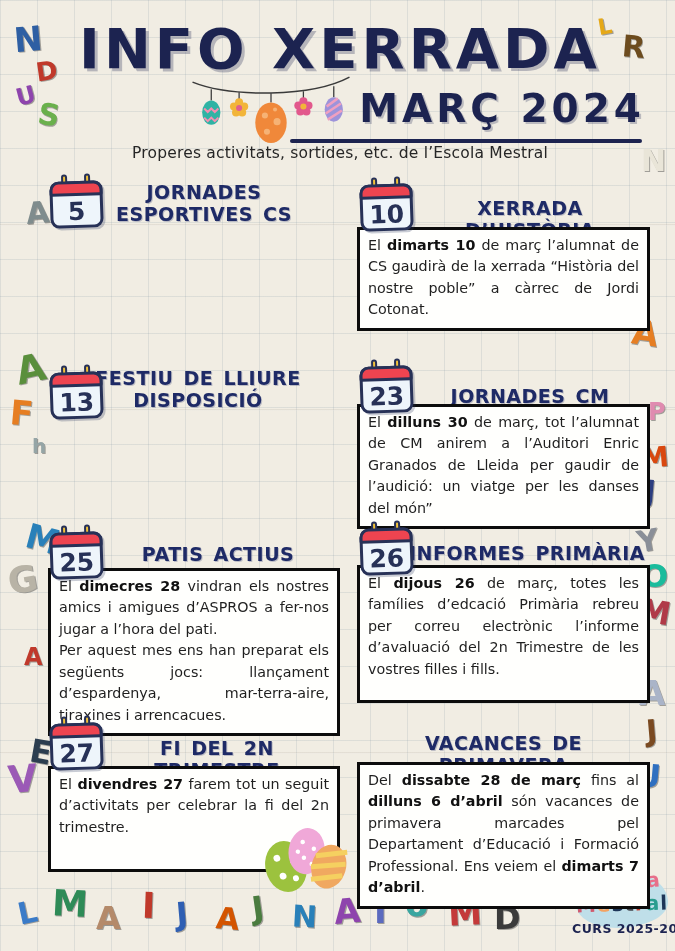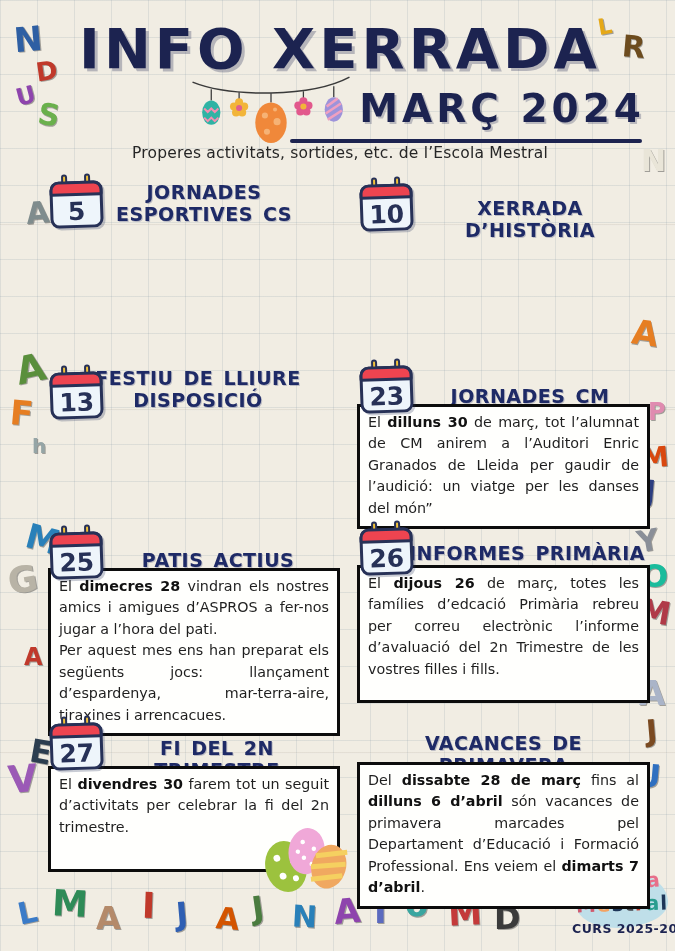--- a/index.html
+++ b/index.html
@@ -66,21 +66,21 @@
   .b5 .cal{left:2px;top:4px} .b6 .cal{left:3px;top:2px}
   .b7 .cal{left:2px;top:3px}
 
   .ev-title { position:absolute; text-align:center; color:#1e2a66;
     font-size:19px; font-weight:900; letter-spacing:0.5px; word-spacing:3px;
     line-height:1.15; text-shadow:1px 1px 0 rgba(30,42,102,0.25); }
   .b1 .ev-title{left:56px;top:4px;width:200px}
   .b2 .ev-title{left:56px;top:16px;width:234px}
   .b3 .ev-title{left:44px;top:8px;width:212px}
   .b4 .ev-title{left:56px;top:22px;width:234px}
-  .b5 .ev-title{left:52px;top:22px;width:236px}
+  .b5 .ev-title{left:52px;top:16px;width:236px}
   .b6 .ev-title{left:50px;top:17px;width:240px}
   .b7 .ev-title{left:48px;top:18px;width:242px}
   .b8 .ev-title{left:0;top:3px;width:293px}
 
   .ev-box { position:absolute; left:0; right:0; background:#fffffd;
     border:3px solid #0c0c0c; padding:5px 8px 7px; z-index:2; }
   .b1 .ev-box{top:51px;min-height:88px}
   .b2 .ev-box{top:45px;min-height:92px}
   .b3 .ev-box{top:51px;min-height:92px}
   .b4 .ev-box{top:40px;min-height:100px}
@@ -216,20 +216,23 @@
   </div>
 
   <div class="block b2">
     <div class="cal">
       <span class="pin pin-l"></span>
       <span class="pin pin-r"></span>
       <span class="cal-top"></span>
       <span class="cal-num">10</span>
     </div>
     <h2 class="ev-title">XERRADA D’HISTÒRIA</h2>
+    <div class="ev-box">
+        <p><span>El </span><span class="bold">dimarts 10</span><span> de març l’alumnat de CS gaudirà de la xerrada “Història del nostre poble” a càrrec de Jordi Cotonat.</span></p>
+      </div>
   </div>
 
   <div class="block b3">
     <div class="cal">
       <span class="pin pin-l"></span>
       <span class="pin pin-r"></span>
       <span class="cal-top"></span>
       <span class="cal-num">13</span>
     </div>
     <h2 class="ev-title">FESTIU DE LLIURE DISPOSICIÓ</h2>
@@ -277,21 +280,21 @@
 
   <div class="block b7">
     <div class="cal">
       <span class="pin pin-l"></span>
       <span class="pin pin-r"></span>
       <span class="cal-top"></span>
       <span class="cal-num">27</span>
     </div>
     <h2 class="ev-title">FI DEL 2N TRIMESTRE</h2>
     <div class="ev-box">
-        <p><span>El </span><span class="bold">divendres 30</span><span> farem tot un seguit d’activitats per celebrar la fi del 2n trimestre.</span></p>
+        <p><span>El </span><span class="bold">divendres 27</span><span> farem tot un seguit d’activitats per celebrar la fi del 2n trimestre.</span></p>
       </div>
     <svg class="eggs-cluster" viewBox="0 0 110 84">
       <g transform="rotate(-14 34 52)">
         <ellipse cx="34" cy="52" rx="24" ry="30" fill="#9cc23e"></ellipse>
         <g fill="#ffffff">
           <circle cx="26" cy="40" r="4"></circle>
             <circle cx="44" cy="48" r="4"></circle>
           <circle cx="28" cy="62" r="4"></circle>
             <circle cx="42" cy="68" r="3.5"></circle>
         </g>

